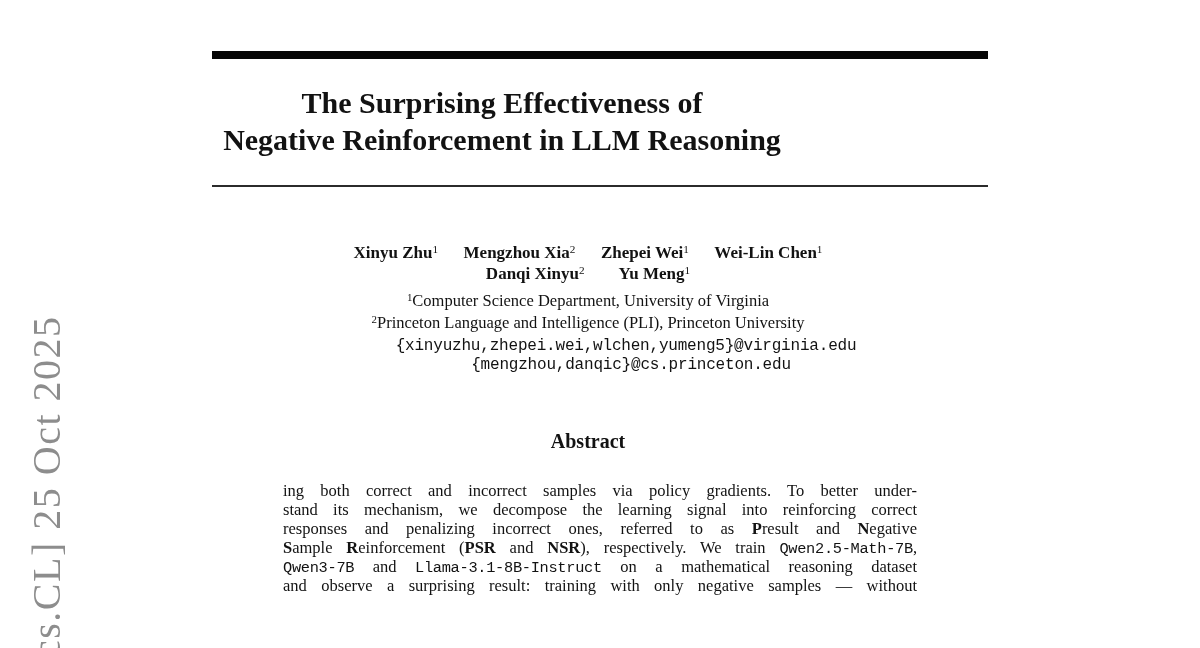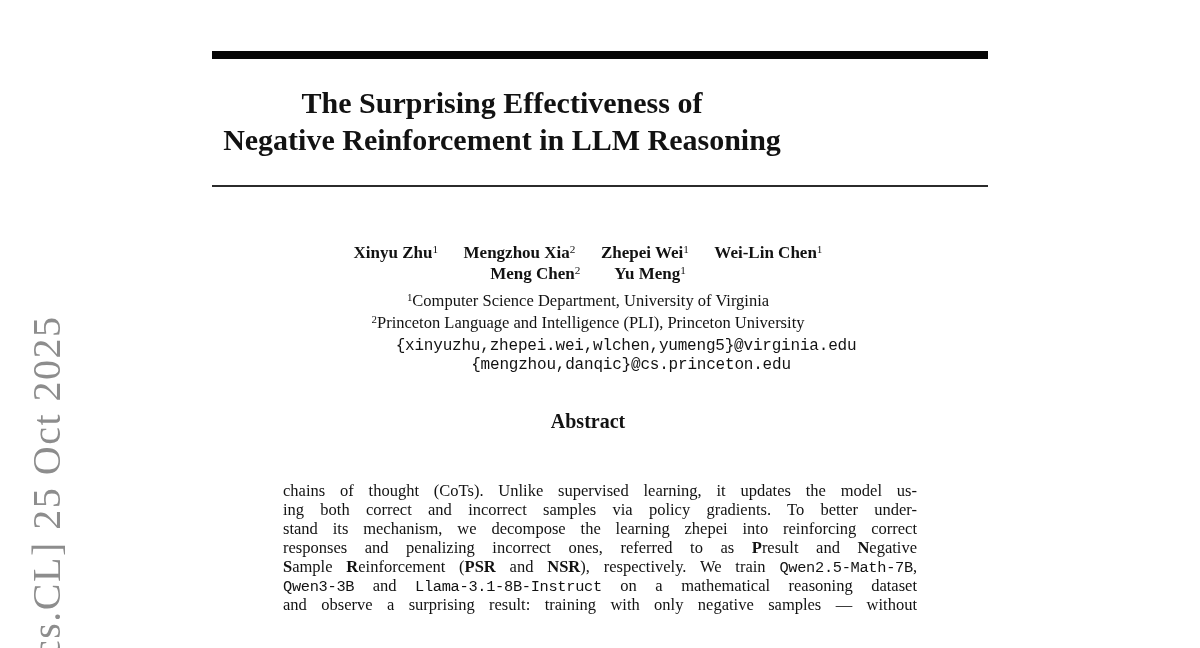--- a/index.html
+++ b/index.html
@@ -33,21 +33,21 @@
   .authors-1 { top:243px; font-size:17px; font-weight:bold; }
   .authors-2 { top:264px; font-size:17px; font-weight:bold; }
 
   .affil-1 { top:291px; font-size:16.5px; }
   .affil-2 { top:313px; font-size:16.5px; }
 
   .email-line { font-family:"Liberation Mono","DejaVu Sans Mono",monospace; font-size:16px; letter-spacing:-0.2px;margin-left:38px; }
   .email-1 { top:337px; }
   .email-2 { top:356px;padding-left:10px; }
 
-  .abstract-heading { top:410px; font-size:20px; font-weight:bold; }
+  .abstract-heading { top:430px; font-size:20px; font-weight:bold; }
 
   .abstract-body { position:absolute; left:283px; top:481px; width:634px; font-size:16.5px; }
   .abs-line {
     height:19px; line-height:19px;
     text-align:justify; text-align-last:justify;
     overflow:hidden; white-space:normal;
   }
 
   .seg-b    { font-weight:bold; }
   .seg-sup  { font-size:66%; position:relative; top:-0.45em; font-weight:normal; }
@@ -63,33 +63,32 @@
   <div class="rule-thick"></div>
 
   <h1 class="paper-title">
     <span class="title-line">The Surprising Effectiveness of</span>
     <span class="title-line">Negative Reinforcement in LLM Reasoning</span>
   </h1>
 
   <div class="rule-thin"></div>
 
   <div class="center-row authors-1"><span class="seg-b">Xinyu Zhu</span><span class="seg-sup">1</span><span>  </span><span class="seg-b">Mengzhou Xia</span><span class="seg-sup">2</span><span>  </span><span class="seg-b">Zhepei Wei</span><span class="seg-sup">1</span><span>  </span><span class="seg-b">Wei-Lin Chen</span><span class="seg-sup">1</span></div>
-  <div class="center-row authors-2"><span class="seg-b">Meng Chen</span><span class="seg-sup">2</span><span>  </span><span class="seg-b">Yu Meng</span><span class="seg-sup">1</span></div>
+  <div class="center-row authors-2"><span class="seg-b">Danqi Xinyu</span><span class="seg-sup">2</span><span>  </span><span class="seg-b">Yu Meng</span><span class="seg-sup">1</span></div>
 
   <div class="center-row affil-1"><span class="seg-sup">1</span><span>Computer Science Department, University of Virginia</span></div>
   <div class="center-row affil-2"><span class="seg-sup">2</span><span>Princeton Language and Intelligence (PLI), Princeton University</span></div>
 
   <div class="center-row email-line email-1">{xinyuzhu,zhepei.wei,wlchen,yumeng5}@virginia.edu</div>
   <div class="center-row email-line email-2">{mengzhou,danqic}@cs.princeton.edu</div>
 
   <div class="center-row abstract-heading">Abstract</div>
 
   <div class="abstract-body">
-    <div class="abs-line"><span>chains of thought (CoTs). Unlike supervised learning, it updates the model us-</span></div>
     <div class="abs-line"><span>ing both correct and incorrect samples via policy gradients. To better under-</span></div>
-    <div class="abs-line"><span>stand its mechanism, we decompose the learning zhepei into reinforcing correct</span></div>
+    <div class="abs-line"><span>stand its mechanism, we decompose the learning signal into reinforcing correct</span></div>
     <div class="abs-line"><span>responses and penalizing incorrect ones, referred to as </span><span class="seg-b">P</span><span>result and </span><span class="seg-b">N</span><span>egative</span></div>
     <div class="abs-line"><span class="seg-b">S</span><span>ample </span><span class="seg-b">R</span><span>einforcement (</span><span class="seg-b">PSR</span><span> and </span><span class="seg-b">NSR</span><span>), respectively. We train </span><span class="seg-code">Qwen2.5-Math-7B</span><span>,</span></div>
-    <div class="abs-line"><span class="seg-code">Qwen3-3B</span><span> and </span><span class="seg-code">Llama-3.1-8B-Instruct</span><span> on a mathematical reasoning dataset</span></div>
+    <div class="abs-line"><span class="seg-code">Qwen3-7B</span><span> and </span><span class="seg-code">Llama-3.1-8B-Instruct</span><span> on a mathematical reasoning dataset</span></div>
     <div class="abs-line"><span>and observe a surprising result: training with only negative samples — without</span></div>
   </div>
 
 </div>
 
 </body></html>

